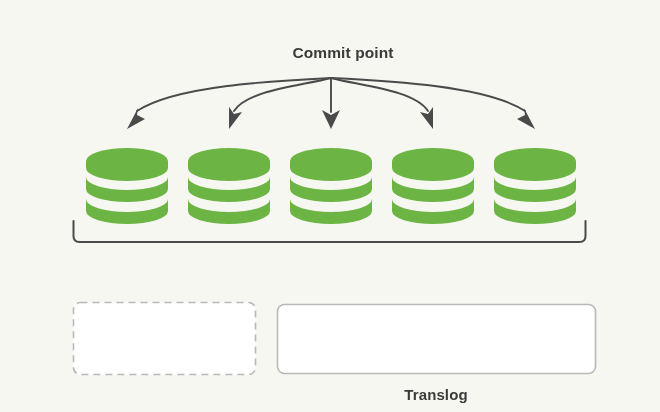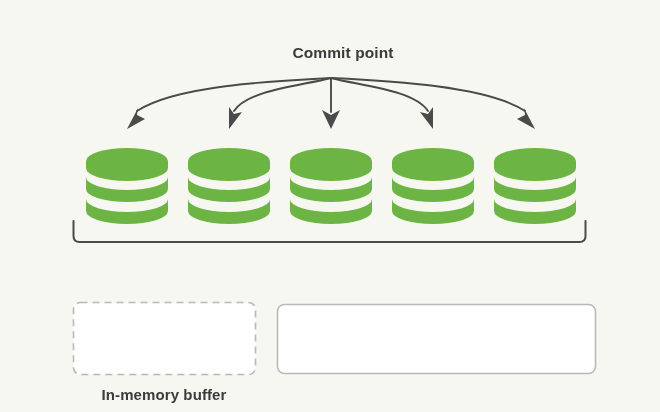--- a/index.html
+++ b/index.html
@@ -123,16 +123,16 @@
     <path d="M73.5,213 L73.5,228 Q73.5,234 79.5,234 L579.5,234 Q585.5,234 585.5,228 L585.5,213" fill="none" stroke="#4a4a4a" stroke-width="2" stroke-linecap="round"></path>
 
     <rect x="73.5" y="294.5" width="182" height="72" rx="7" ry="7" fill="#ffffff" stroke="#b9b9b9" stroke-width="1.6" stroke-dasharray="7 5"></rect>
 
     <rect x="277.5" y="296.5" width="318" height="69" rx="7" ry="7" fill="#ffffff" stroke="#b9b9b9" stroke-width="1.6"></rect>
   </svg>
 
   <div class="lbl" id="commit-point-label" style="color: rgb(59, 59, 59);">Commit point</div>
 
 
-  <div class="lbl" id="inmemory-label" style="color: rgb(59, 59, 59);">In-memory buffer</div>
 
+  <div class="lbl" id="translog-label" style="color: rgb(59, 59, 59);">Translog</div>
 
 </div>
 
 </body></html>

